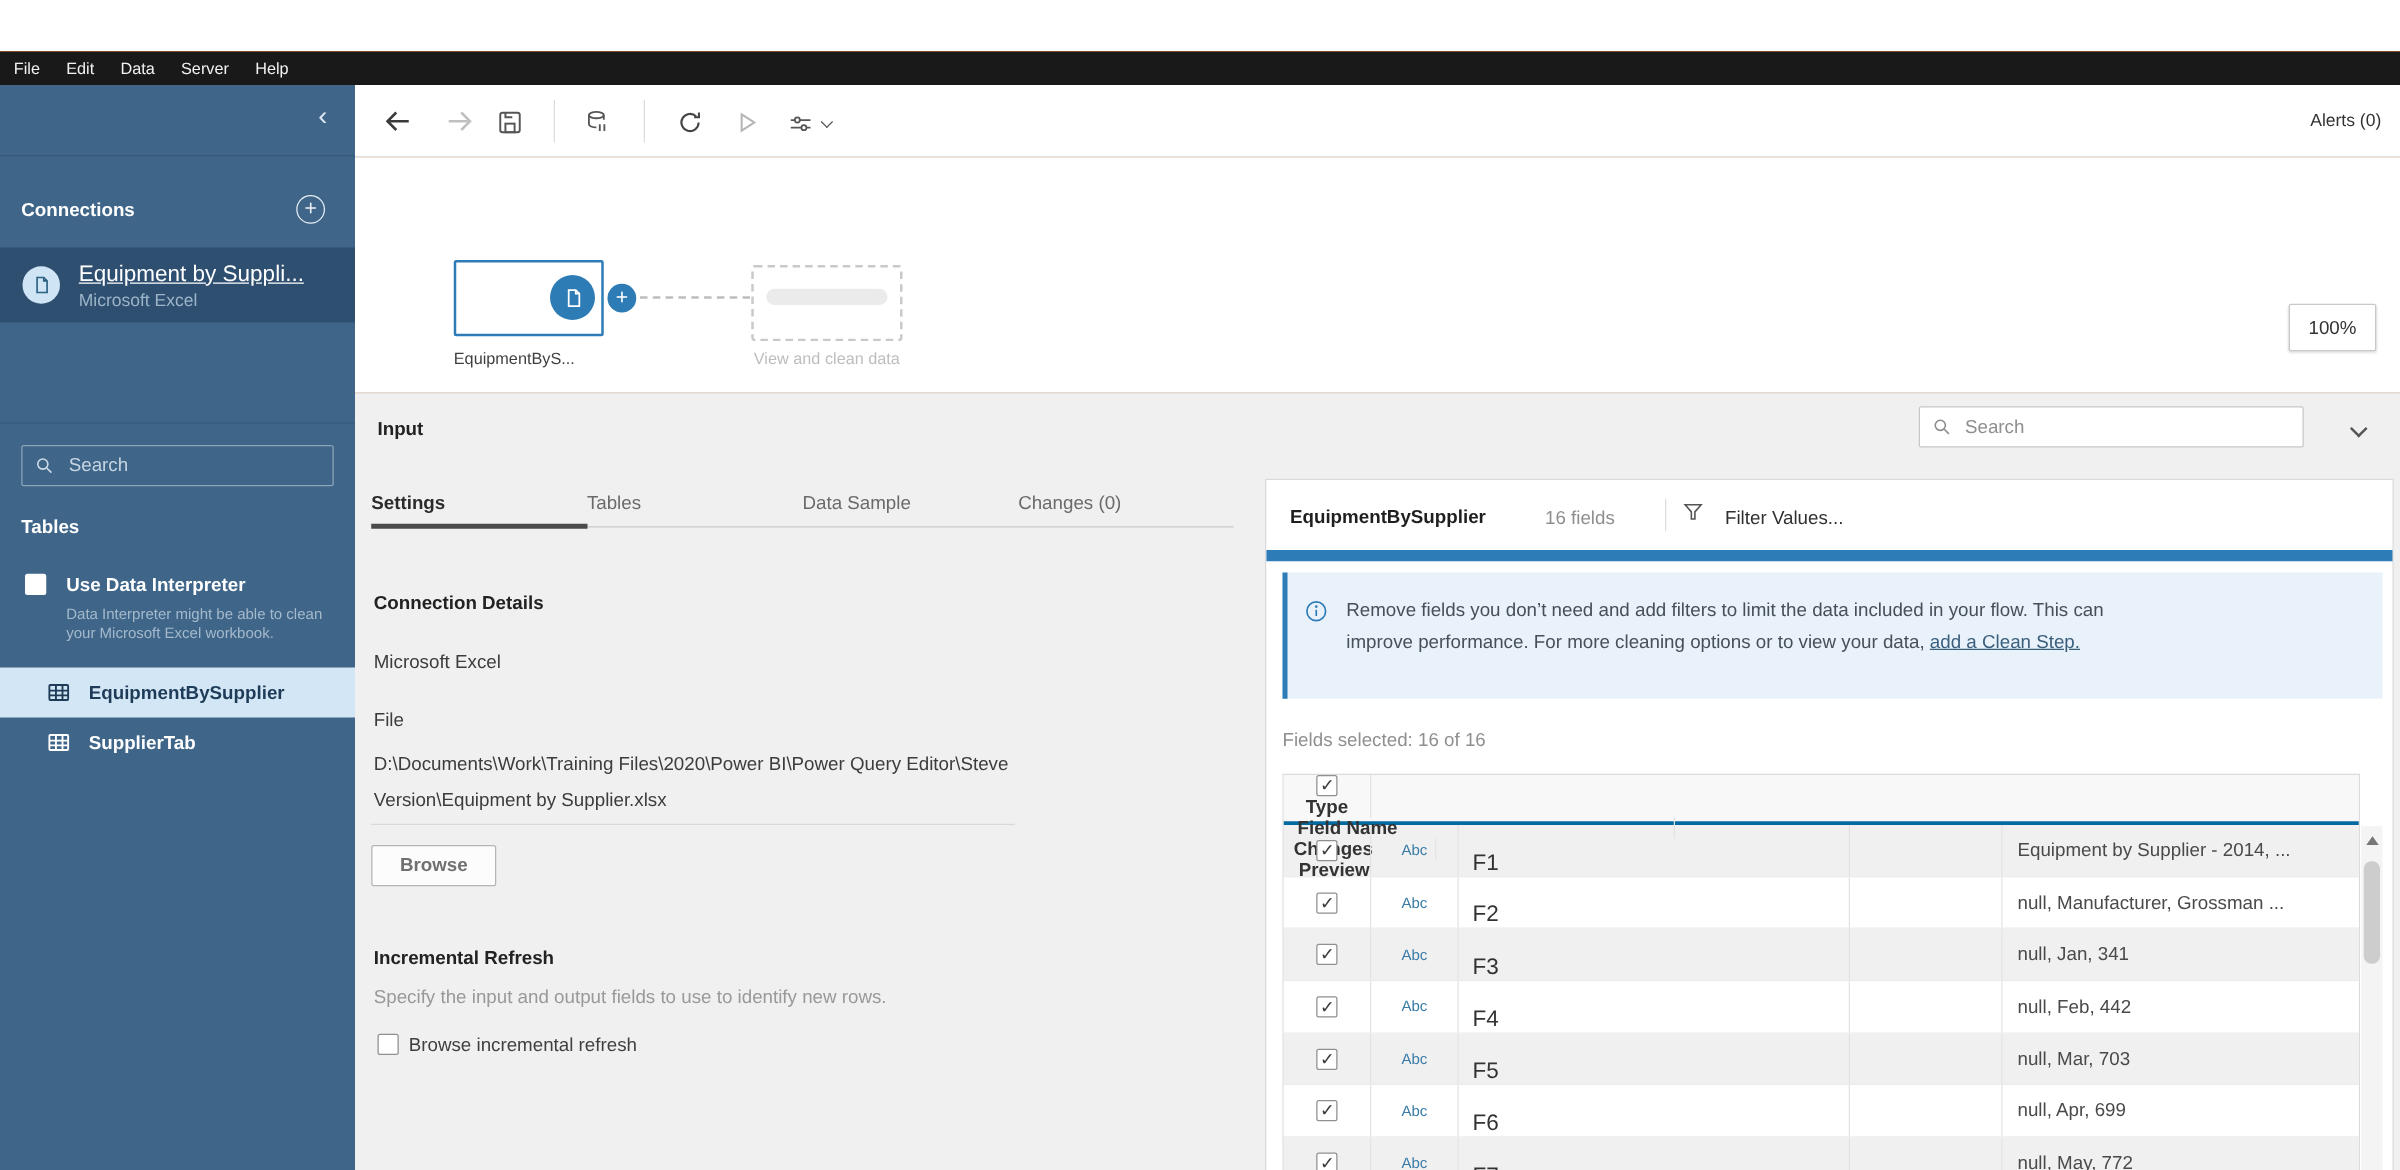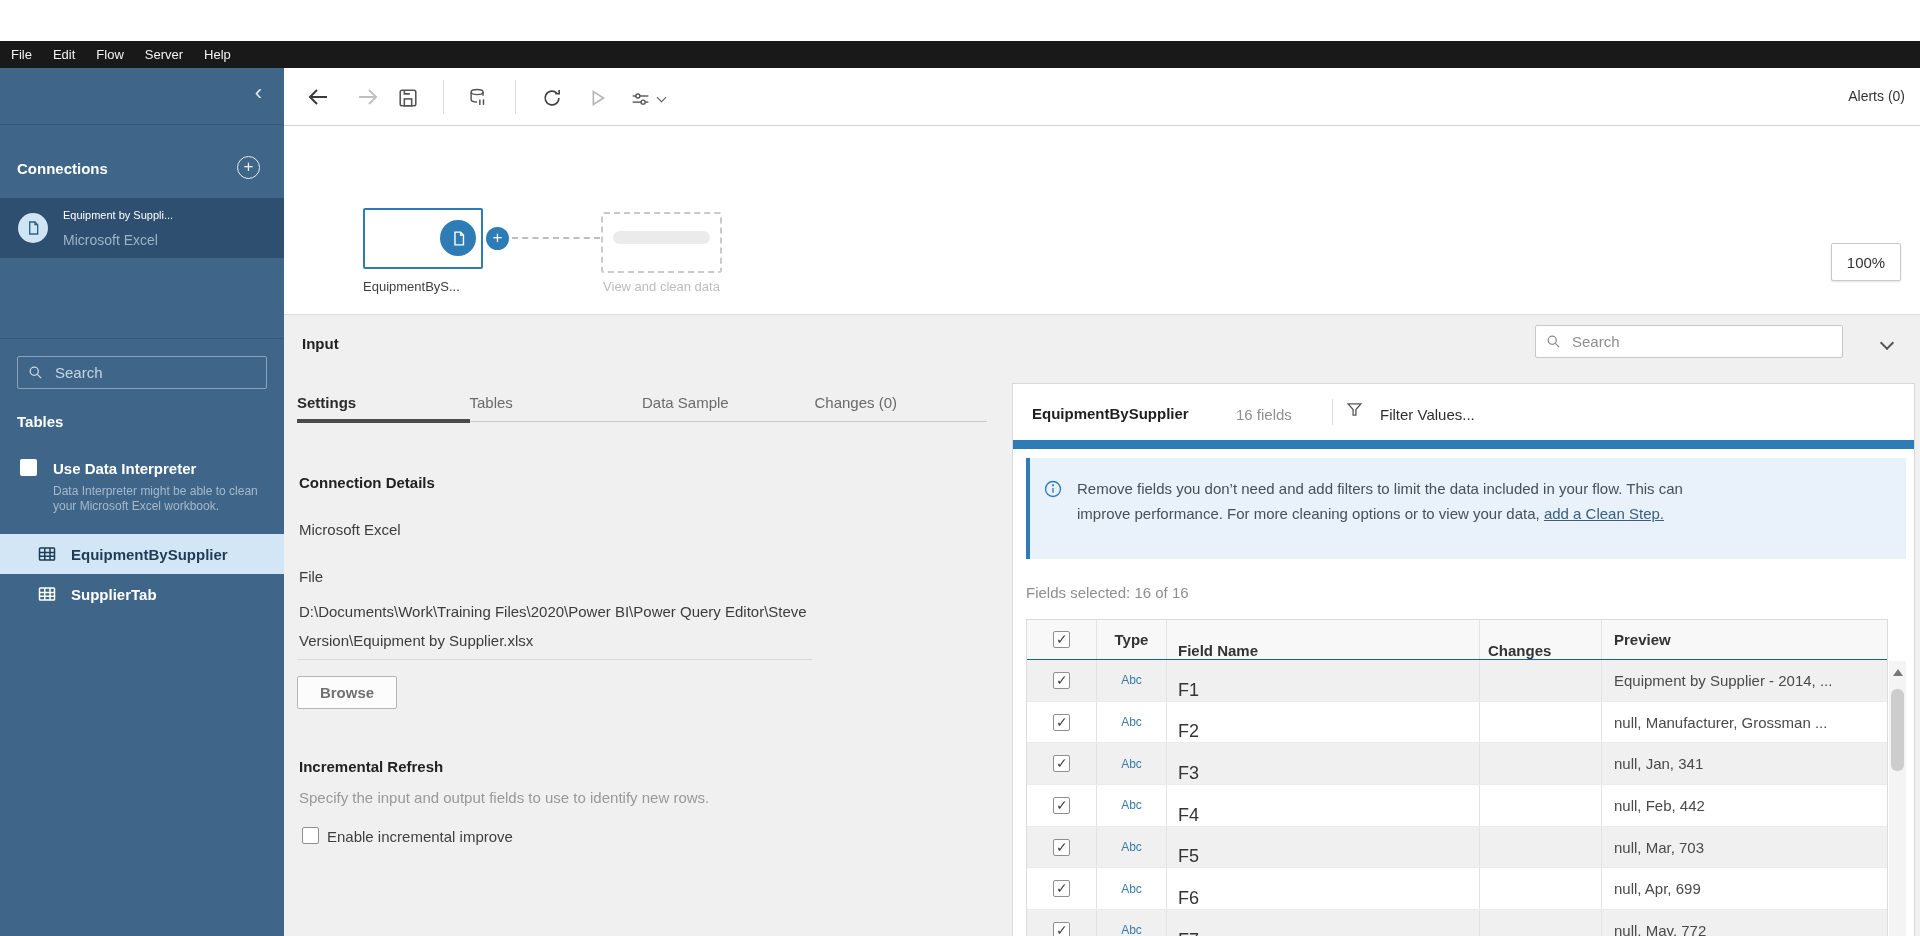--- a/index.html
+++ b/index.html
@@ -22,21 +22,21 @@
   
   .sidebar { position:absolute; left:0; top:27px; width:284px; height:909px; background:#3f6689; }
   .sb-head { position:absolute; left:0; top:0; width:284px; height:57px; border-bottom:1px solid #35597c; }
   .sb-collapse { position:absolute; right:22px; top:14px; color:#dde8f1; font-size:22px; line-height:22px; }
   .sb-conn-title { position:absolute; left:17px; top:92px; color:#fff; font-size:15px; font-weight:700; }
   .sb-add { position:absolute; left:237px; top:88px; width:23px; height:23px; border:1.5px solid #e8eef5;
             border-radius:50%; color:#e8eef5; font-size:17px; line-height:20px; text-align:center; }
   .sb-conn { position:absolute; left:0; top:130px; width:284px; height:60px; background:#2e4f70; }
   .sb-conn .circ { position:absolute; left:18px; top:15px; width:30px; height:30px; border-radius:50%;
                    background:#cfe4f5; color:#2b6183; display:flex; align-items:center; justify-content:center; }
-  .sb-conn .nm { position:absolute; left:63px; top:11px; color:#fff; font-size:11px; }
+  .sb-conn .nm { position:absolute; left:63px; top:11px; color:#fff; font-size:18px;text-decoration:underline; }
   .sb-conn .sub { position:absolute; left:63px; top:34px; color:#9db4c8; font-size:14px; }
   .sb-div { position:absolute; left:0; top:270px; width:284px; height:1px; background:#35597c; }
   .sb-search { position:absolute; left:17px; top:288px; width:250px; height:33px; border:1px solid #8ba3b9;
                border-radius:2px; display:flex; align-items:center; padding-left:10px; gap:12px; color:#c7d5e2; }
   .sb-search input { background:transparent; border:none; outline:none; color:#c7d5e2; font-size:15px; width:180px;
                      font-family:"Liberation Sans",sans-serif; }
   .sb-search input::placeholder { color:#c7d5e2; opacity:1; }
   .sb-tables-title { position:absolute; left:17px; top:345px; color:#fff; font-size:15px; font-weight:700; }
   .sb-cb { position:absolute; left:20px; top:391px; width:17px; height:17px; background:#fff; border-radius:2px; }
   .sb-di-label { position:absolute; left:53px; top:392px; color:#fff; font-size:15px; font-weight:600; }
@@ -98,21 +98,21 @@
   .card-filter { position:absolute; left:367px; top:22px; font-size:15px; color:#2f2f2f; }
   .card-bar { position:absolute; left:0; top:56px; width:903px; height:9px; background:#2d7cb7; }
   .banner { position:absolute; left:13px; top:74px; width:880px; height:101px; background:#e9f2fa; border-left:4px solid #2d7cb7; }
   .banner .btext { position:absolute; left:47px; top:18px; width:770px; font-size:15px; line-height:25px; color:#474f57; }
   .banner a { color:#3a5f7d; text-decoration:underline; }
   .banner .iicon { position:absolute; left:14px; top:22px; }
   .fsel { position:absolute; left:13px; top:200px; font-size:15px; color:#8f8f8f; }
   .ftable { position:absolute; left:13px; top:235px; width:862px; height:361px; border:1px solid #dbdbdb; background:#fff; }
   .frow { display:flex; height:41.7px; border-bottom:1px solid #ebebeb; background:#fff; }
   .frow:nth-child(odd) { background:#f0f0f0; }
-  .fhead { display:flex; height:40px; background:#f8f8f8; border-bottom:1px solid #0369a1; }
+  .fhead { display:flex; height:40px; background:#f8f8f8; border-bottom:3px solid #0369a1;flex-direction:column; }
   .c-sel { width:70px; display:flex; align-items:center; justify-content:center; border-right:1px solid #e3e3e3; }
   .c-type { width:70px; display:flex; align-items:center; justify-content:center; border-right:1px solid #e3e3e3; }
   .c-name { width:313px; display:flex; align-items:flex-end; padding-left:11px; border-right:1px solid #e3e3e3; }
   .c-chg  { width:122px; display:flex; align-items:flex-end; padding-left:8px; border-right:1px solid #e3e3e3; }
   .c-prev { width:285px; display:flex; align-items:center; padding-left:12px; }
   .fhead span { font-size:15px; font-weight:700; color:#333; }
   .frow .tname { font-size:18px; color:#333; }
   .frow .tprev { font-size:15px; color:#4a4a4a; white-space:nowrap; overflow:hidden; }
   .frow .abc { font-size:12px; color:#3a7ca8; }
   .cb { width:17px; height:17px; background:#fff; border:1px solid #8f8f8f; border-radius:2px; position:relative; }
@@ -126,21 +126,21 @@
 </style>
 </head>
 <body>
 
 <div id="app">
 
   <div class="menubar">
 
   <span class="mitem">File</span>
       <span class="mitem">Edit</span>
-      <span class="mitem">Flow</span>
+      <span class="mitem">Data</span>
       <span class="mitem">Server</span>
       <span class="mitem">Help</span>
     </div>
 
   <div class="toolbar">
     <div class="tbtn" style="left:22px; top:17px;">
       <svg width="24" height="24" viewBox="0 0 24 24" fill="none" stroke="#3a3a3a" stroke-width="2">
           <path d="M21 12H4"></path>
           <path d="M11 5l-7 7 7 7"></path>
         </svg>
@@ -305,21 +305,21 @@
     <span class="cd-h">Connection Details</span>
     <span class="cd-connector">Microsoft Excel</span>
     <span class="cd-filelabel">File</span>
     <div class="cd-path">D:\Documents\Work\Training Files\2020\Power BI\Power Query Editor\Steve Version\Equipment by Supplier.xlsx</div>
     <div class="cd-div"></div>
     <div class="browse">Browse</div>
 
     <span class="ir-h">Incremental Refresh</span>
     <span class="ir-desc">Specify the input and output fields to use to identify new rows.</span>
     <div class="ir-cb"></div>
-    <span class="ir-label">Enable incremental improve</span>
+    <span class="ir-label">Browse incremental refresh</span>
 
     <div class="card" style="left:728px; top:68px;">
       <span class="card-name">EquipmentBySupplier</span>
       <span class="card-count">16 fields</span>
       <div class="card-vsep"></div>
       <span class="card-funnel">
         <svg width="17" height="17" viewBox="0 0 24 24" fill="none" stroke="#555" stroke-width="1.8">
             <path d="M3 4h18l-7 8v8h-4v-8z"></path>
           </svg>
       </span>

